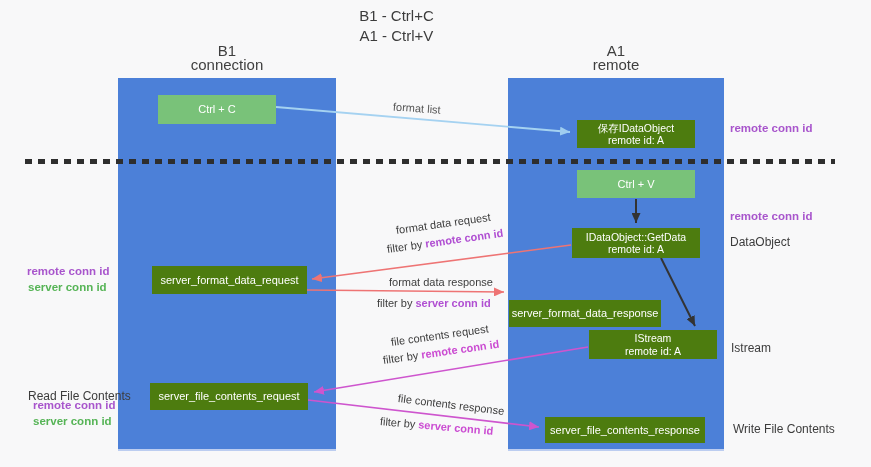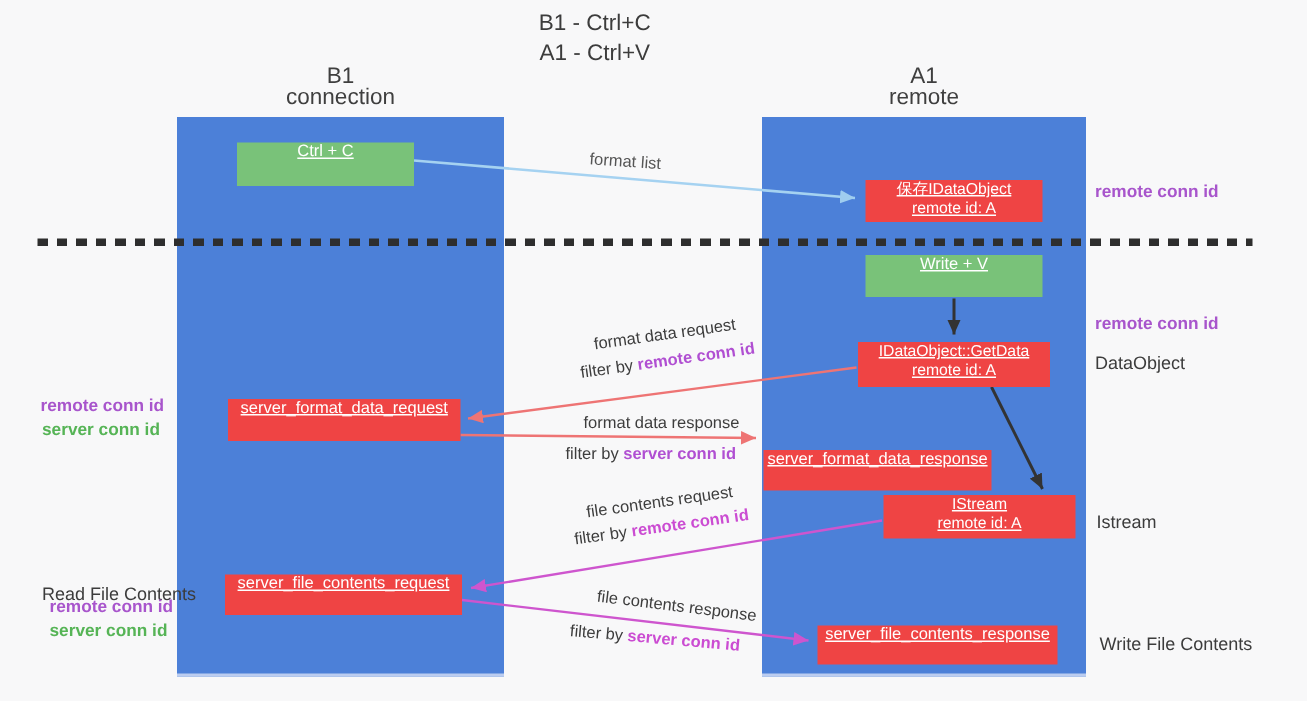--- a/index.html
+++ b/index.html
@@ -11,24 +11,24 @@
   .stage{position:absolute;inset:0;}
   .title{position:absolute;left:0;top:6px;width:793px;text-align:center;
          font-size:15px;line-height:20px;color:#3c3c3c;}
   .colhead{position:absolute;top:44px;text-align:center;font-size:15px;line-height:14px;color:#3f3f3f;}
   .col{position:absolute;top:78px;height:371px;background:#4c80d8;border-bottom:2px solid #bccdf0;}
   .col-left{left:118px;width:218px;}
   .col-right{left:508px;width:216px;}
   .dash{position:absolute;left:25px;top:159px;width:810px;height:5px;
         background:repeating-linear-gradient(90deg,#2e2e2e 0 7px,transparent 7px 13px);}
   .arrows{position:absolute;left:0;top:0;pointer-events:none;}
-  .box{position:absolute;display:flex;flex-direction:column;align-items:center;
-       color:#fff;text-align:center;font-size:11px;line-height:13px;white-space:nowrap;text-decoration:underline;}
+  .box{position:absolute;display:flex;flex-direction:column;align-items:center;justify-content:center;
+       color:#fff;text-align:center;font-size:11px;line-height:13px;white-space:nowrap;}
   .box.small{font-size:10.5px;line-height:12.5px;}
-  .orange{background:#ef4444;}
+  .orange{background:#4d7c0f;}
   .green{background:#79c279;}
   .lab{position:absolute;font-size:11px;color:#3d3d3d;white-space:nowrap;transform-origin:left center;}
   .lab .pfx{margin-right:3px;}
   .pur{color:#b04fd2;font-weight:bold;}
   .mag{color:#cb4cd2;font-weight:bold;}
   .side{position:absolute;font-size:12px;color:#3c3c3c;white-space:nowrap;}
   .side.bold-pur{color:#a855cc;font-weight:bold;font-size:11.5px;}
   .side.bold-grn{color:#56b456;font-weight:bold;font-size:11.5px;}
 </style>
 </head>
@@ -82,21 +82,21 @@
   <div class="box green" style="left:158px;top:95px;width:118px;height:29px;">
     <div>Ctrl + C</div>
   </div>
 
   <div class="box orange small" style="left:577px;top:120px;width:118px;height:28px;">
     <div>保存IDataObject</div>
     <div>remote id: A</div>
   </div>
 
   <div class="box green" style="left:577px;top:170px;width:118px;height:28px;">
-    <div>Write + V</div>
+    <div>Ctrl + V</div>
   </div>
 
   <div class="box orange small" style="left:572px;top:228px;width:128px;height:30px;">
     <div>IDataObject::GetData</div>
     <div>remote id: A</div>
   </div>
 
   <div class="box orange" style="left:152px;top:266px;width:155px;height:28px;">
     <div>server_format_data_request</div>
   </div>

